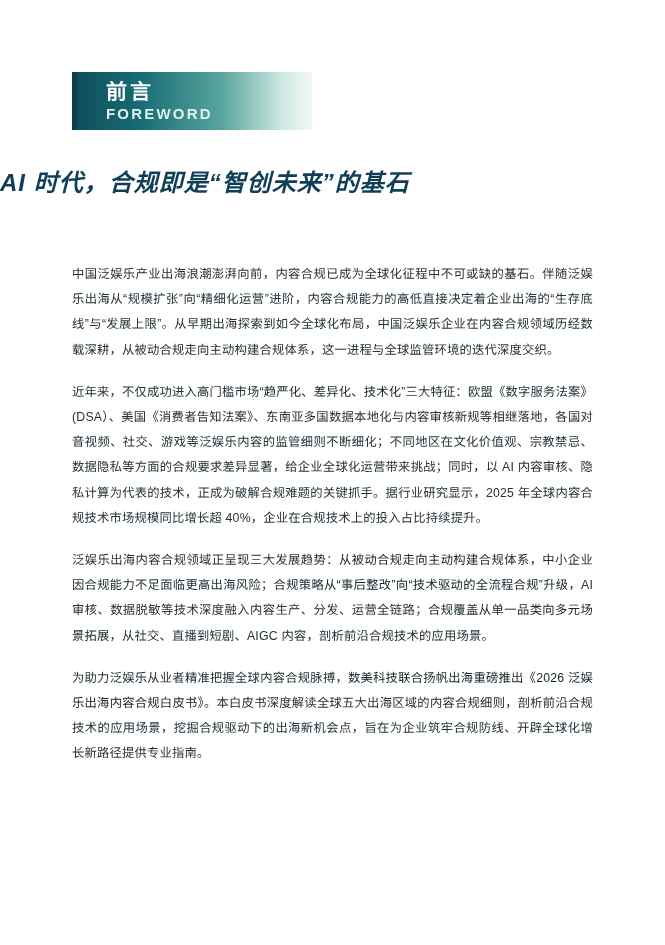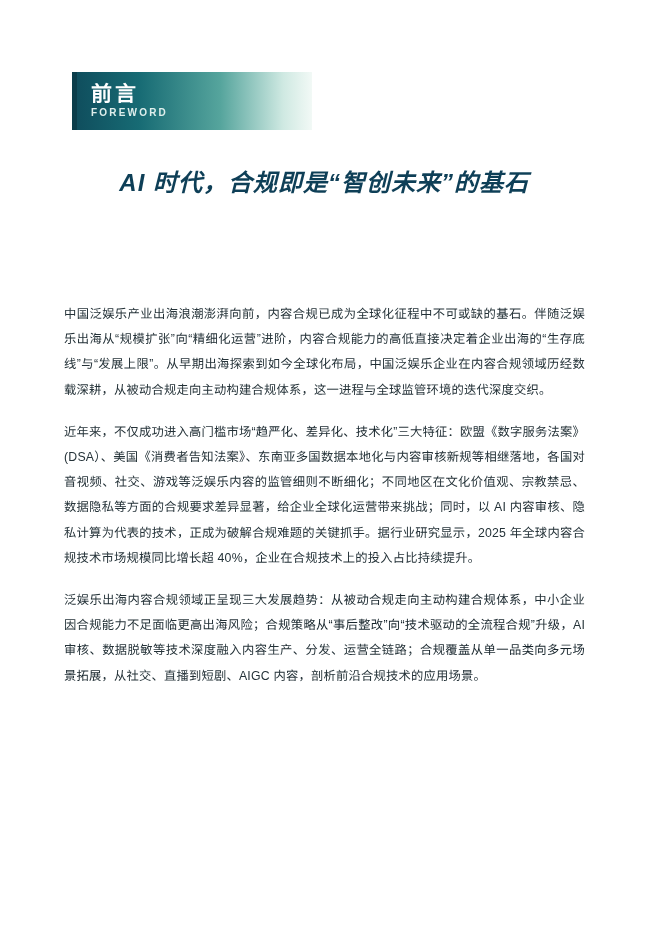--- a/index.html
+++ b/index.html
@@ -34,60 +34,59 @@
     align-items: center;
     overflow: hidden;
   }
   .banner-bar {
     width: 5px;
     height: 58px;
     background: #0b3d4a;
     flex: none;
   }
   .banner-text {
-    padding-left: 14px;
+    padding-left: 29px;
     color: #ffffff;
     line-height: 1.05;
   }
   .banner-cn {
     font-size: 21px;
     font-weight: bold;
     letter-spacing: 3px;
     color: #ffffff;
   }
   .banner-en {
-    font-size: 10px;
+    font-size: 15px;
     letter-spacing: 2.2px;
     font-weight: bold;
     color: #eaf6f3;
     margin-top: 3px;
     opacity: .95;
   }
 
   
   .doc-title {
     position: absolute;
     left: 0;
     top: 163px;
     width: 529px;
-    text-align: right;
+    text-align: left;
     font-size: 24px;
     font-weight: bold;
     font-style: italic;
     color: #0e3f57;
     letter-spacing: 1px;
   }
 
   
   .body-wrap {
     position: absolute;
-    left: 64px;
+    left: 72px;
     top: 262px;
     width: 521px;
-    margin-top: 40px;
   }
   p.para {
     margin: 0 0 17px 0;
     font-size: 12.3px;
     line-height: 2.05;
     text-align: justify;
     text-justify: inter-ideograph;
     color: #243238;
     letter-spacing: .2px;
   }
@@ -106,15 +105,16 @@
       <div class="banner-en">FOREWORD</div>
     </div>
   </div>
 
   <div class="doc-title">AI 时代，合规即是“智创未来”的基石</div>
 
   <div class="body-wrap">
     <p class="para"><span>中国泛娱乐产业出海浪潮澎湃向前，内容合规已成为全球化征程中不可或缺的基石。伴随泛娱乐出海从“规模扩张”向“精细化运营”进阶，内容合规能力的高低直接决定着企业出海的“生存底线”与“发展上限”。从早期出海探索到如今全球化布局，中国泛娱乐企业在内容合规领域历经数载深耕，从被动合规走向主动构建合规体系，这一进程与全球监管环境的迭代深度交织。</span></p>
     <p class="para"><span>近年来，不仅成功进入高门槛市场“</span><span class="b">趋严化、差异化、技术化</span><span>”三大特征：欧盟《数字服务法案》(DSA）、美国《消费者告知法案》、东南亚多国数据本地化与内容审核新规等相继落地，各国对音视频、社交、游戏等泛娱乐内容的监管细则不断细化；不同地区在文化价值观、宗教禁忌、数据隐私等方面的合规要求差异显著，给企业全球化运营带来挑战；同时，以 AI 内容审核、隐私计算为代表的技术，正成为破解合规难题的关键抓手。据行业研究显示，2025 年全球内容合规技术市场规模同比增长超 40%，企业在合规技术上的投入占比持续提升。</span></p>
     <p class="para"><span>泛娱乐出海内容合规领域正呈现三大发展趋势：</span><span class="b">从被动合规走向主动构建合规体系</span><span>，中小企业因合规能力不足面临更高出海风险；</span><span class="b">合规策略从“事后整改”向“技术驱动的全流程合规”升级</span><span>，AI 审核、数据脱敏等技术深度融入内容生产、分发、运营全链路；</span><span class="b">合规覆盖从单一品类向多元场景拓展</span><span>，从社交、直播到短剧、AIGC 内容，剖析前沿合规技术的应用场景。</span></p>
+    <p class="para last"><span>为助力泛娱乐从业者精准把握全球内容合规脉搏，</span><span class="b">数美科技联合扬帆出海重磅推出《2026 泛娱乐出海内容合规白皮书》</span><span>。本白皮书深度解读全球五大出海区域的内容合规细则，剖析前沿合规技术的应用场景，挖掘合规驱动下的出海新机会点，旨在为企业筑牢合规防线、开辟全球化增长新路径提供专业指南。</span></p>
   </div>
 
 </div>
 
 </body></html>

